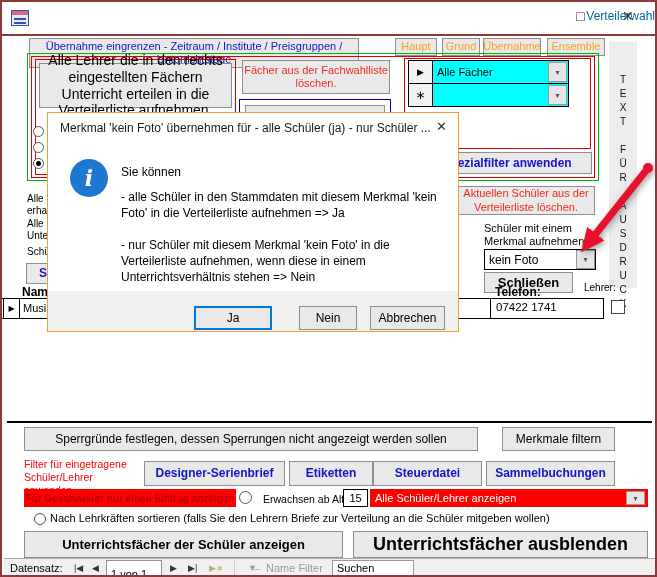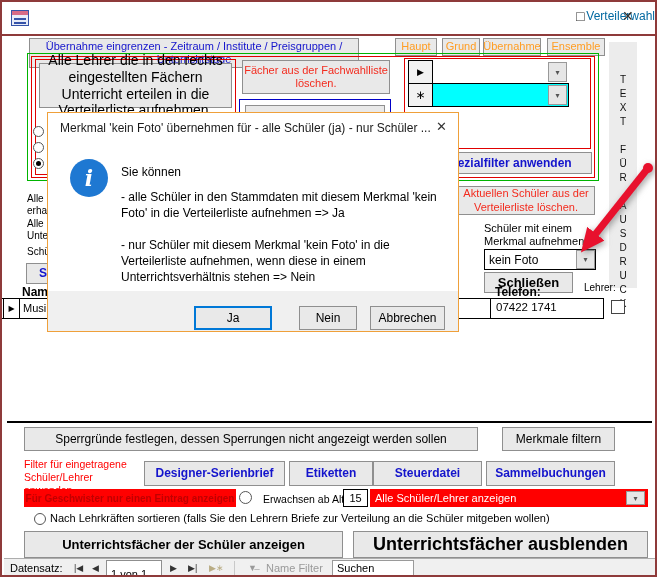--- a/index.html
+++ b/index.html
@@ -68,20 +68,23 @@
   <div class="a" style="left:25px;top:191px;width:24px;font-size:10px;line-height:12px;overflow:hidden">Alle erhal</div>
   <div class="a" style="left:25px;top:216px;width:24px;font-size:10px;line-height:12px;overflow:hidden">Alle Unter</div>
   <div class="a" style="left:25px;top:244px;width:22px;font-size:10px;line-height:12px;overflow:hidden">Schül</div>
   <div class="btn blue" style="left:24px;top:261px;width:24px;height:21px;font-size:12px;justify-content:flex-end;padding-right:2px">S</div>
 
   <div class="btn red" style="left:240px;top:58px;width:148px;height:34px;font-size:11px">Fächer aus der Fachwahlliste löschen.</div>
   <div class="btn" style="left:243px;top:103px;width:140px;height:64px"></div>
 
   <div class="cell" style="left:406px;top:58px;width:25px;height:24px;background:#f2f2f2;justify-content:center;font-size:9px">
       <span>▶</span>
+    </div>
+  <div class="cell" style="left:430px;top:58px;width:137px;height:24px;background:#00ffff;padding-left:4px">
+      <span>Alle Fächer</span>
     </div>
   <div class="combo-stub" style="left:546px;top:60px;width:19px;height:20px">▾</div>
   <div class="cell" style="left:406px;top:81px;width:25px;height:24px;background:#f2f2f2;justify-content:center;font-size:12px">
       <span>∗</span>
     </div>
   <div class="cell" style="left:430px;top:81px;width:137px;height:24px;background:#00ffff;padding-left:4px">
       <span></span>
     </div>
   <div class="combo-stub" style="left:546px;top:83px;width:19px;height:20px">▾</div>
 

